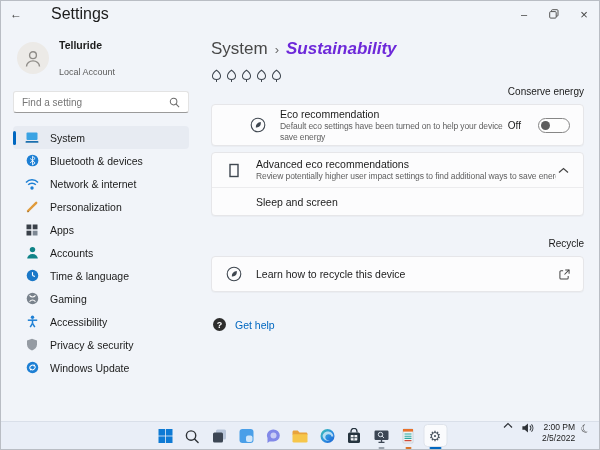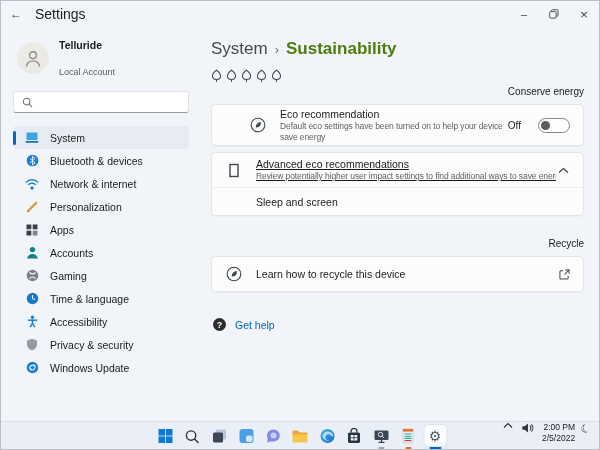--- a/index.html
+++ b/index.html
@@ -3,21 +3,21 @@
 <meta charset="utf-8">
 <style>
   * { margin:0; padding:0; box-sizing:border-box; }
   html,body { width:600px; height:450px; overflow:hidden; }
   body { font-family:"Liberation Sans","DejaVu Sans",sans-serif; color:#1b1b1b; background:#f1f4f9; }
   .desktop { position:relative; width:600px; height:450px; border:1px solid #b9bdc4; background:#f1f4f9; }
 
   
   .titlebar { position:absolute; top:0; left:0; right:0; height:26px; display:flex; align-items:center; }
   .back-btn { width:30px; text-align:center; font-size:12px; color:#3c3c3c; cursor:default; }
-  .app-title { font-size:14px; color:#1b1b1b; margin-left:4px; }
+  .app-title { font-size:16px; color:#1b1b1b; margin-left:20px; }
   .win-controls { position:absolute; right:0; top:0; height:26px; display:flex; }
   .win-btn { width:30px; height:26px; display:flex; align-items:center; justify-content:center; font-size:11px; color:#444; }
   .restore-svg { display:block; }
 
   
   .window-body { position:absolute; top:26px; left:0; right:0; bottom:28px; display:flex; }
   .sidebar { width:198px; padding:4px 10px 0 12px; flex-shrink:0; }
   .main { flex:1; padding:8px 15px 0 12px; }
 
   
@@ -31,38 +31,38 @@
   .nav { margin-top:13px; }
   .nav-item { position:relative; height:23px; display:flex; align-items:center; gap:11px; padding-left:12px; border-radius:4px; font-size:10.5px; }
   .nav-item.active { background:#e7ebf2; }
   .nav-item.active::before { content:""; position:absolute; left:0; top:4.5px; width:3px; height:14px; border-radius:2px; background:var(--accent,#0067c0); }
   .nav-icon { width:14px; height:14px; display:flex; align-items:center; justify-content:center; flex-shrink:0; }
 
   
   .breadcrumb { display:flex; align-items:baseline; gap:7px; margin-top:4px; }
   .bc-parent { font-size:17px; color:#484848; }
   .bc-sep { font-size:13px; color:#6a6a6a; }
-  .bc-current { font-size:17px; font-weight:600; color:#4d7c0f; }
+  .bc-current { font-size:17px; font-weight:600; color:#6d28d9;font-style:italic; }
   .leaf-row { display:flex; gap:4px; margin-top:10px; }
   .section-heading { font-size:10px; font-weight:400; margin-top:3px; margin-bottom:7px;text-align:right; }
   .card { background:#fcfcfd; border:1px solid #e6e6e9; border-radius:4px; box-shadow:0 1px 1px rgba(0,0,0,0.03); }
   .card-row { display:flex; align-items:center; padding:0 13px; }
   .eco-card { height:42px; margin-bottom:6px;padding-left:24px; }
   .eco-card .card-row { height:100%; }
   .card-icon { width:18px; display:flex; justify-content:center; flex-shrink:0; }
   .card-text { margin-left:13px; flex:1; }
   .card-title { font-size:10.5px; color:#1b1b1b; }
   .card-desc { font-size:8.5px; color:#5f5f5f; letter-spacing:-0.1px; margin-top:1px; line-height:1.25; }
   .eco-desc { max-width:268px; }
   .toggle-wrap { display:flex; align-items:center; gap:17px; }
   .toggle-label { font-size:10px; }
   .toggle { width:32px; height:15px; border:1px solid #868686; border-radius:8px; background:#fdfdfd; position:relative; }
   .toggle .knob { position:absolute; left:2px; top:2px; width:9px; height:9px; border-radius:50%; background:#5c5c5c; }
   .adv-card { margin-bottom:0; }
-  .adv-header { height:34px;text-decoration:underline; }
+  .adv-header { height:34px; }
   .adv-desc { white-space:nowrap; overflow:hidden; max-width:300px; }
   .chevron { width:14px; display:flex; justify-content:center; }
   .sub-row { border-top:1px solid #ececee; height:28px; display:flex; align-items:center; padding-left:44px; font-size:10.5px; }
   .recycle-card { height:36px; margin-top:0; }
   .recycle-card .card-row { height:100%; }
   .recycle-label { font-size:10.5px; margin-left:13px; flex:1; }
   .recycle-heading { margin-top:22px; }
   .gethelp { display:flex; align-items:center; gap:9px; margin-top:26px; margin-left:2px; }
   .help-icon { width:13px; height:13px; border-radius:50%; background:#2d2d2d; color:#fff; font-size:9px; font-weight:bold; display:flex; align-items:center; justify-content:center; }
   .gethelp-link { font-size:10.5px; color:var(--accent,#0067c0); }
@@ -119,20 +119,21 @@
               <path d="M3.5 18.5 a6.5 5.6 0 0 1 13 0" fill="none" stroke="#8f8c88" stroke-width="1.4"></path>
             </svg>
         </div>
         <div>
           <div class="profile-name">Telluride</div>
           <div class="profile-sub">Local Account</div>
         </div>
       </div>
 
       <div class="searchbox">
+        <input type="text" placeholder="Find a setting" style="">
         <svg width="11" height="11" viewBox="0 0 12 12">
             <circle cx="5" cy="5" r="3.6" fill="none" stroke="#6b6b6b" stroke-width="1.1"></circle>
             <line x1="7.8" y1="7.8" x2="11" y2="11" stroke="#6b6b6b" stroke-width="1.1"></line>
           </svg>
       </div>
 
       <div class="nav">
         <div class="nav-item active">
           <span class="nav-icon">
               <svg width="14" height="13" viewBox="0 0 14 13">
@@ -186,35 +187,35 @@
               <svg width="13" height="13" viewBox="0 0 13 13">
                 <circle cx="6.5" cy="3.6" r="2.7" fill="#0f8387"></circle>
                 <path d="M1.2 12.5 a5.3 4.4 0 0 1 10.6 0 Z" fill="#0f8387"></path>
               </svg>
             </span>
           <span>Accounts</span>
         </div>
         <div class="nav-item">
           <span class="nav-icon">
               <svg width="13" height="13" viewBox="0 0 14 14">
-                <circle cx="7" cy="7" r="6.2" fill="#79828c"></circle>
-                <path d="M3.8 3.6 Q7 7.2 10.2 3.6 M3.8 10.4 Q7 6.8 10.2 10.4" fill="none" stroke="#fff" stroke-width="1.2"></path>
-              </svg>
-            </span>
-          <span>Gaming</span>
-        </div>
-        <div class="nav-item">
-          <span class="nav-icon">
-              <svg width="13" height="13" viewBox="0 0 14 14">
                 <circle cx="7" cy="7" r="6.2" fill="#1b78c8"></circle>
                 <line x1="7" y1="7" x2="7" y2="3.4" stroke="#fff" stroke-width="1.2"></line>
                 <line x1="7" y1="7" x2="9.6" y2="8.2" stroke="#fff" stroke-width="1.2"></line>
               </svg>
             </span>
           <span>Time &amp; language</span>
+        </div>
+        <div class="nav-item">
+          <span class="nav-icon">
+              <svg width="13" height="13" viewBox="0 0 14 14">
+                <circle cx="7" cy="7" r="6.2" fill="#79828c"></circle>
+                <path d="M3.8 3.6 Q7 7.2 10.2 3.6 M3.8 10.4 Q7 6.8 10.2 10.4" fill="none" stroke="#fff" stroke-width="1.2"></path>
+              </svg>
+            </span>
+          <span>Gaming</span>
         </div>
         <div class="nav-item">
           <span class="nav-icon">
               <svg width="13" height="13" viewBox="0 0 13 13">
                 <circle cx="6.5" cy="2.2" r="1.7" fill="#1d7fd4"></circle>
                 <line x1="1.8" y1="5.2" x2="11.2" y2="5.2" stroke="#1d7fd4" stroke-width="1.5"></line>
                 <line x1="6.5" y1="4.6" x2="6.5" y2="8.4" stroke="#1d7fd4" stroke-width="1.5"></line>
                 <line x1="6.5" y1="8.4" x2="4.2" y2="12.2" stroke="#1d7fd4" stroke-width="1.5"></line>
                 <line x1="6.5" y1="8.4" x2="8.8" y2="12.2" stroke="#1d7fd4" stroke-width="1.5"></line>
               </svg>

